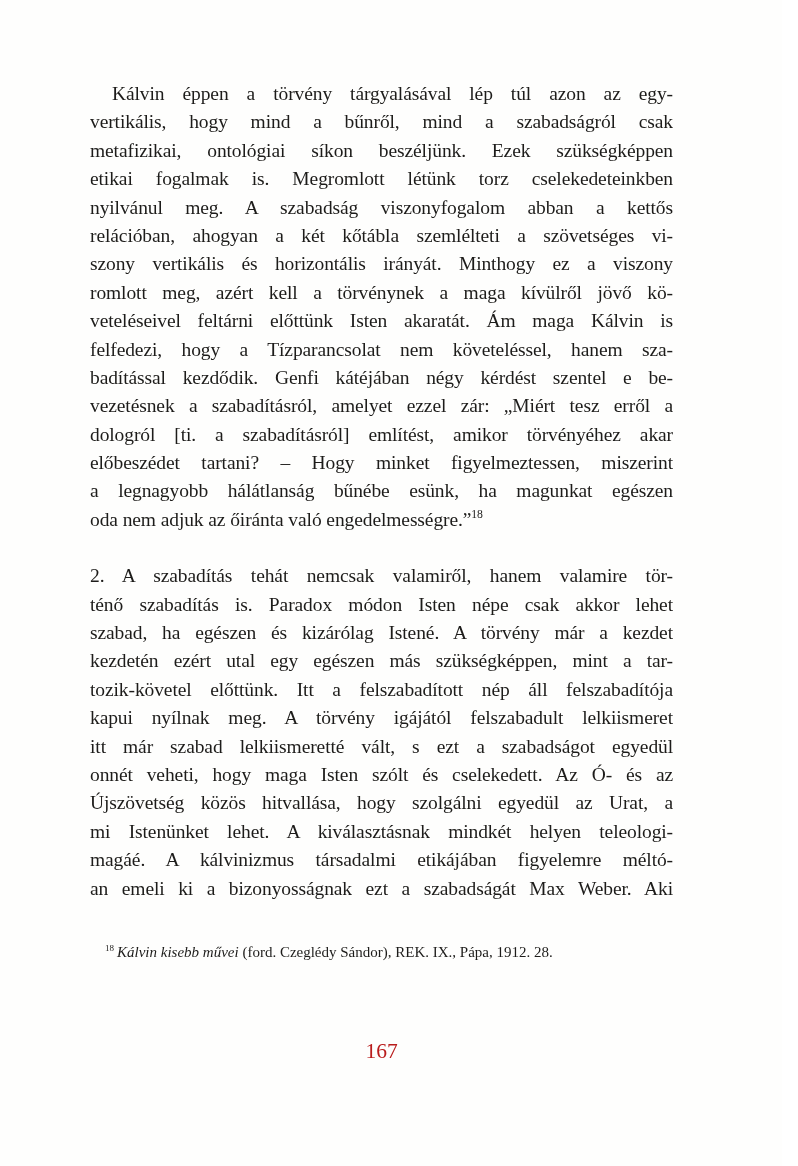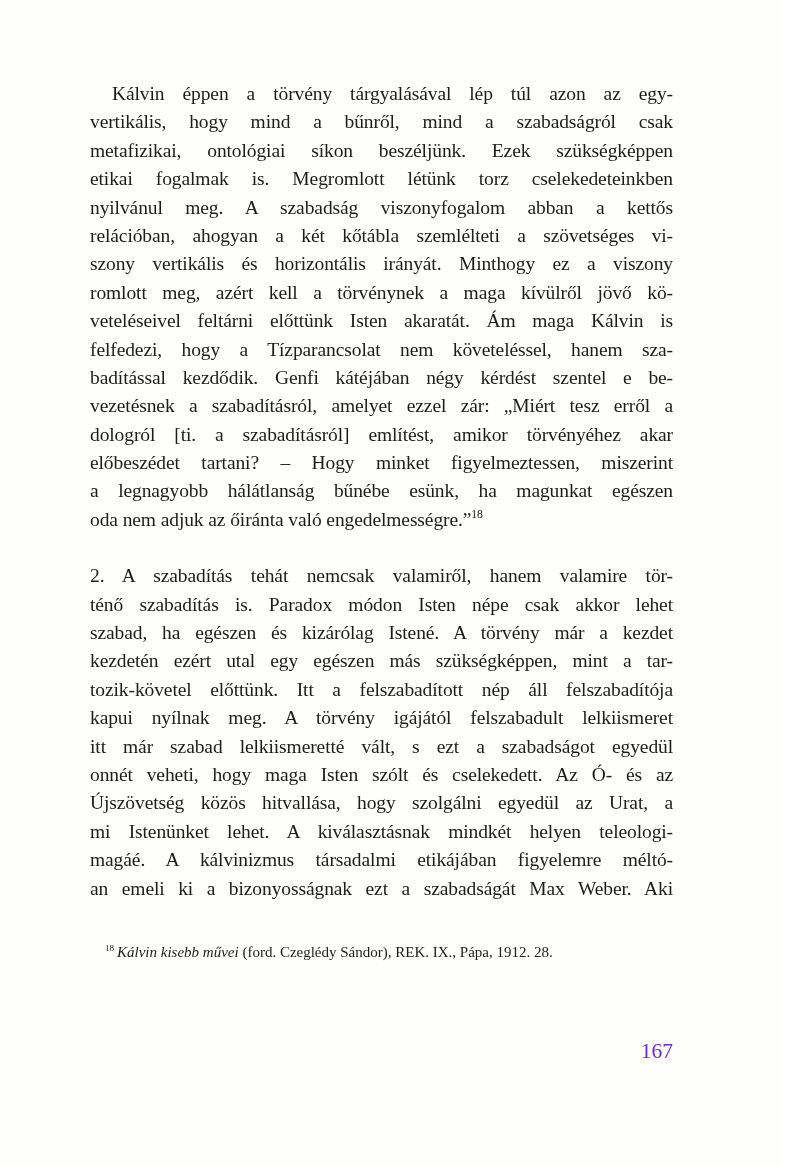--- a/index.html
+++ b/index.html
@@ -60,24 +60,24 @@
     margin-right: 3px;
   }
   .footnote .italic {
     font-style: italic;
   }
   .page-number {
     position: absolute;
     top: 1036px;
     left: 90px;
     width: 583px;
-    text-align: right;
+    text-align: center;
     font-size: 21.5px;
     line-height: 30px;
-    color: #6d28d9;
+    color: #b91c1c;
   }
 </style>
 </head>
 <body>
 
 <div class="page">
 
   <div class="text-block">
     <div>
         <div class="paragraph">

